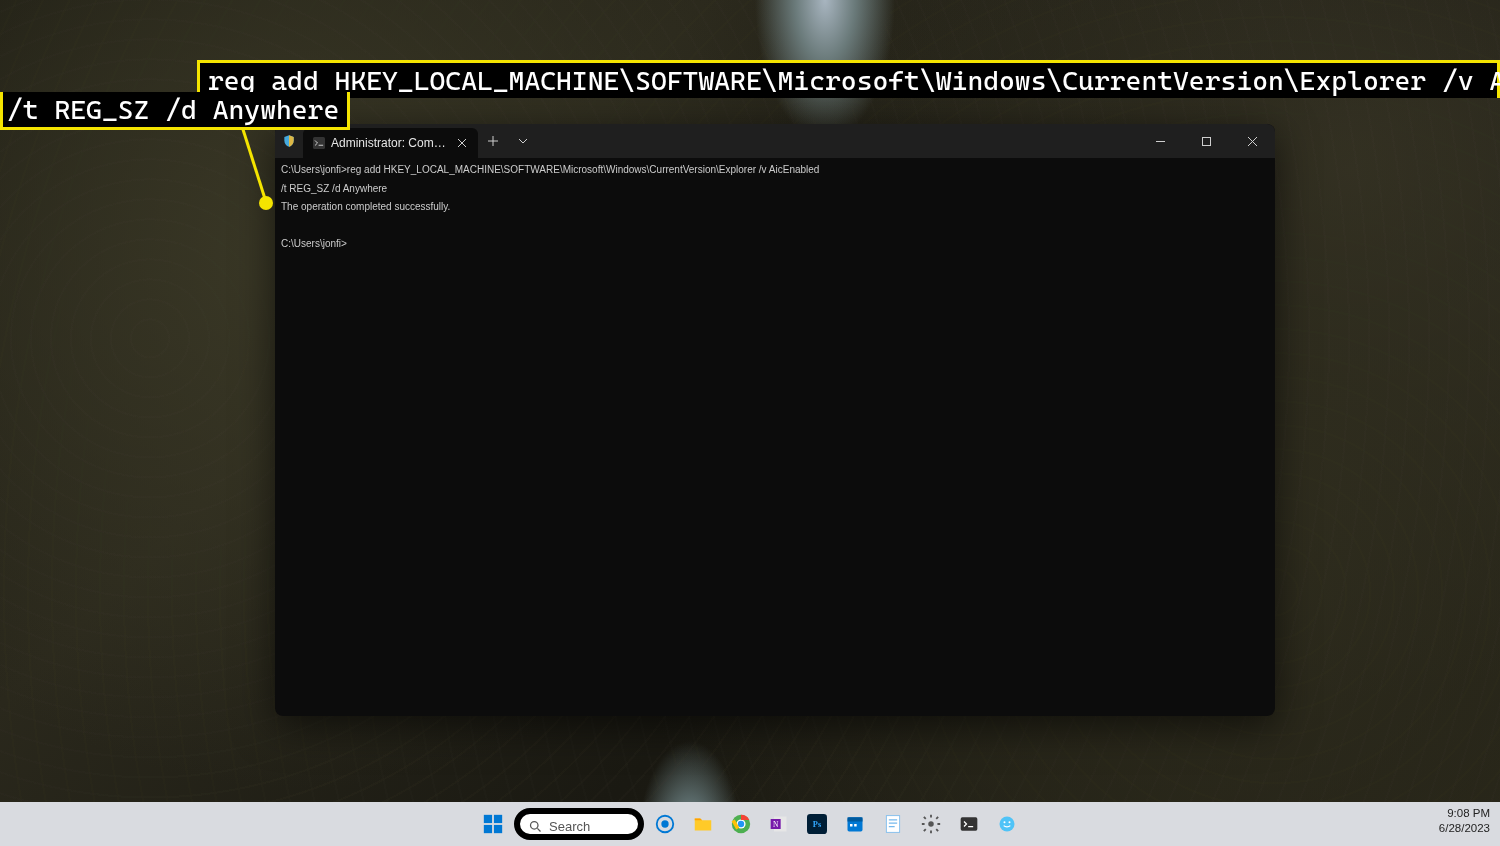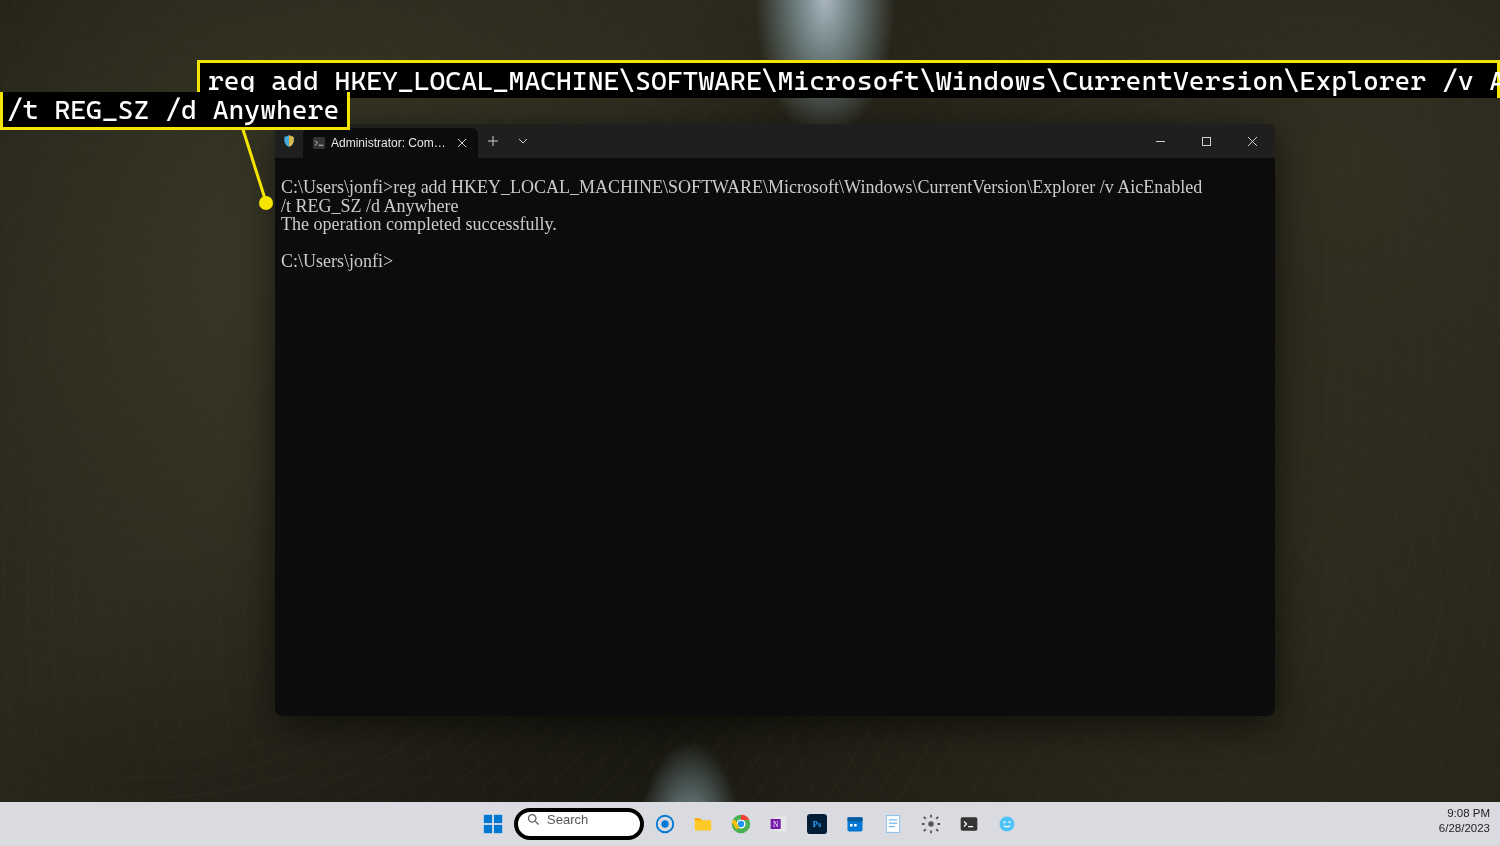--- a/index.html
+++ b/index.html
@@ -125,23 +125,23 @@
   .titlebar-spacer { flex:1; }
   .win-controls { display:flex; }
   .win-btn {
     width: 46px;
     display:flex; align-items:center; justify-content:center;
     color:#cfcfcf; cursor:pointer;
   }
 
   .terminal-body {
     flex:1;
-    padding: 20px 6px;
-    font-family: Liberation Serif, serif;
-    font-size: 18px;
+    padding: 3px 6px;
+    font-family: Liberation Sans, sans-serif;
+    font-size: 10px;
     line-height: 18.5px;
     color: #cccccc;
     white-space: pre-wrap;
     word-break: break-all;
   }
 
   
   .taskbar {
     position: absolute;
     left:0; right:0; bottom:0;
@@ -157,31 +157,31 @@
     display:flex; align-items:center; gap:4px;
     height:100%;
   }
   .tb-item {
     width: 34px; height: 34px;
     display:flex; align-items:center; justify-content:center;
     border-radius: 4px;
     cursor:pointer;
   }
   .search-box {
-    display:flex; align-items:flex-start;
+    display:flex; align-items:flex-end;
     height: 32px;
     background:#fff;
     border-radius: 16px;
     padding: 0 12px 0 8px;
     gap:6px;
     color:#555;
     font-size: 13px;
     min-width: 130px;
     cursor:text;
-    border:4px solid #000000;
+    border:6px solid #000000;
   }
   .clock {
     position:absolute; right:10px; top:4px;
     text-align:right; font-size:11.5px; color:#222; line-height:15px;
   }
 
   svg { display:block; }
 </style>
 </head>
 <body>

